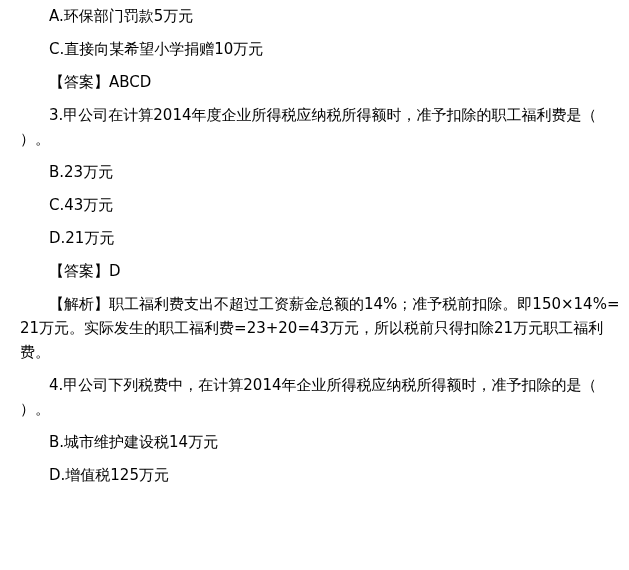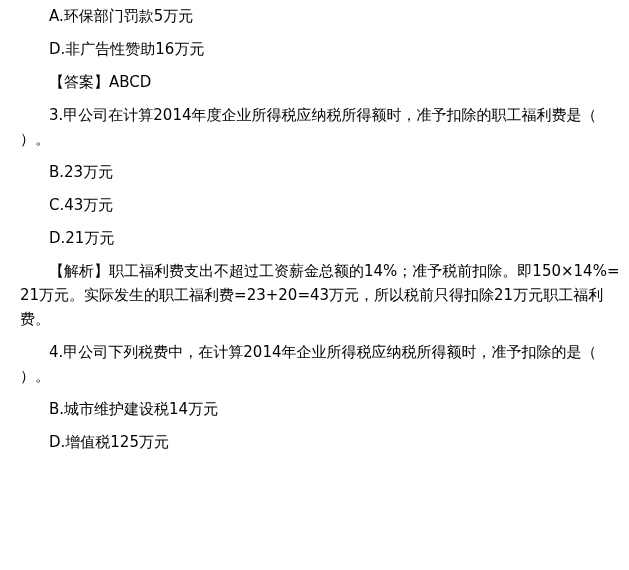--- a/index.html
+++ b/index.html
@@ -29,26 +29,27 @@
     white-space: normal;
     word-break: break-all;
   }
 </style>
 </head>
 <body>
 
 <div class="doc">
 
   <p>A.环保部门罚款5万元</p>
-  <p>D.非广告性赞助16万元</p>
+  <p>C.直接向某希望小学捐赠10万元</p>
   <p>【答案】ABCD</p>
 
   <p>3.甲公司在计算2014年度企业所得税应纳税所得额时，准予扣除的职工福利费是（ ）。</p>
   <p>B.23万元</p>
   <p>C.43万元</p>
   <p>D.21万元</p>
+  <p>【答案】D</p>
   <p>【解析】职工福利费支出不超过工资薪金总额的14%；准予税前扣除。即150×14%=21万元。实际发生的职工福利费=23+20=43万元，所以税前只得扣除21万元职工福利费。</p>
 
   <p>4.甲公司下列税费中，在计算2014年企业所得税应纳税所得额时，准予扣除的是（ ）。</p>
   <p>B.城市维护建设税14万元</p>
   <p>D.增值税125万元</p>
 
 </div>
 
 </body></html>

